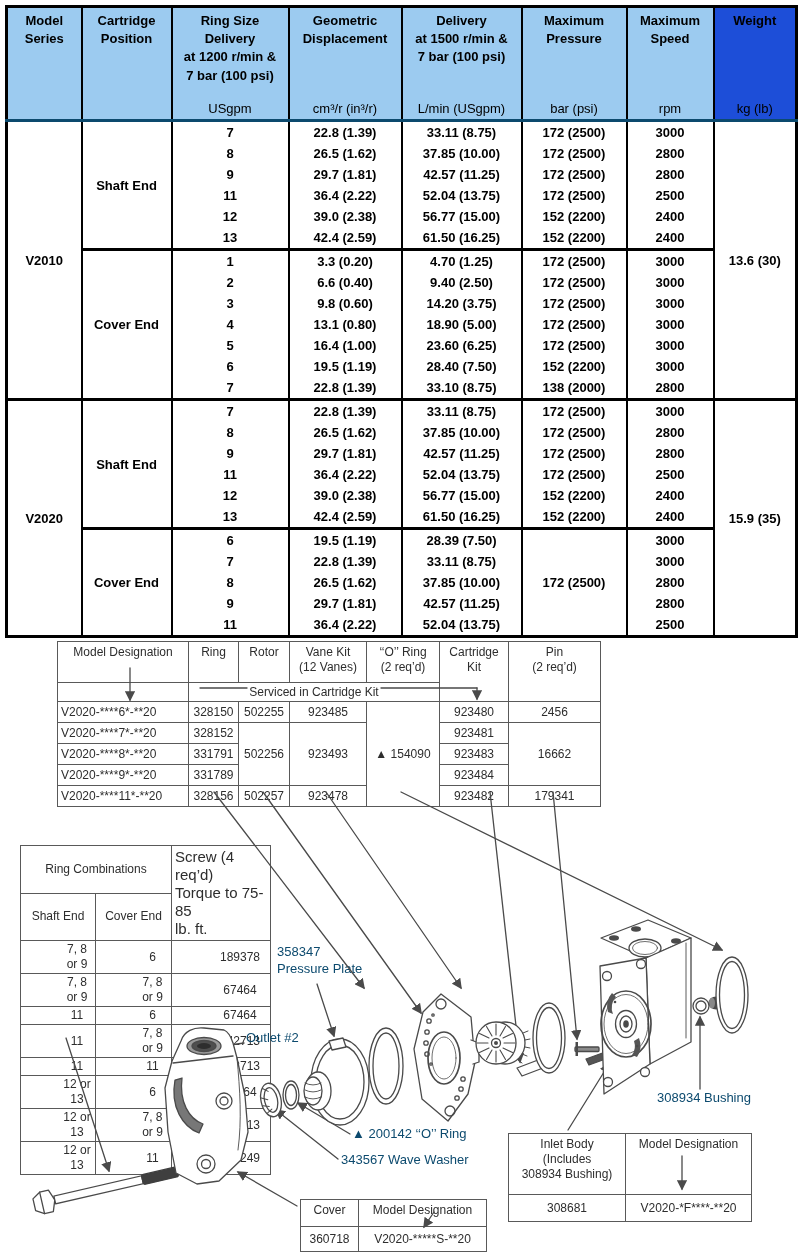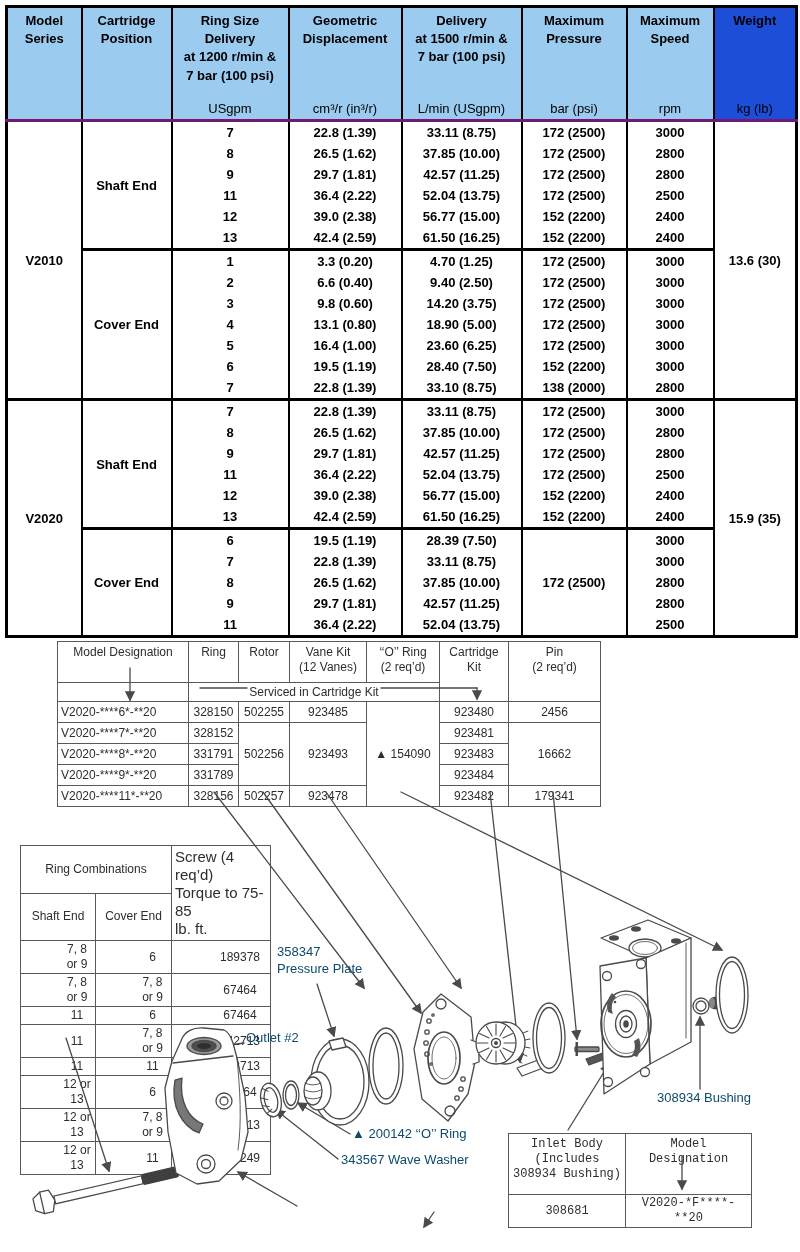--- a/index.html
+++ b/index.html
@@ -2,21 +2,21 @@
 <html><head>
 <meta charset="utf-8">
 <style>
   html,body{margin:0;padding:0;background:#fff;}
   #page{position:relative;width:800px;height:1252px;background:#fff;overflow:hidden;
         font-family:"Liberation Sans",sans-serif;color:#000;}
 
   
   #spec{position:absolute;left:5px;top:5px;width:790px;border-collapse:collapse;
         table-layout:fixed;border:3px solid #000;z-index:3;}
-  #spec th{background:#9CCBF0;border-left:2px solid #000;border-bottom:3px solid #701a75;
+  #spec th{background:#9CCBF0;border-left:2px solid #000;border-bottom:3px solid #0c4a6e;
            padding:0;font-size:13px;font-weight:bold;vertical-align:top;}
   #spec th .hwrap{display:flex;flex-direction:column;justify-content:space-between;
            height:104px;padding:4px 1px 3px;}
   #spec th .t{white-space:pre-line;line-height:1.4;text-align:center;}
   #spec th .u{text-align:center;font-weight:normal;}
   #spec td{border-left:2px solid #000;text-align:center;font-size:13px;font-weight:bold;
            height:21px;padding:0;line-height:1;}
   #spec td.sep{border-top:3px solid #000;}
 
   
@@ -29,21 +29,21 @@
   #cart td{height:18px;}
   #cart td.md{text-align:left;padding-left:3px;}
   #cart td.svc{height:16px;}
   #ring{left:20px;top:845px;width:250px;}
   #ring th{height:19px;}
   #ring th.screw{text-align:left;vertical-align:top;padding:2px 3px;line-height:1.2;font-size:15px;}
   #ring td{height:15px;padding-left:40px;}
   #coverTbl{left:300px;top:1199px;width:186px;}
   #coverTbl th{height:22px;vertical-align:top;padding-top:3px;}
   #coverTbl td{height:22px;}
-  #inletTbl{left:508px;top:1133px;width:243px;font-family:Liberation Mono, monospace;}
+  #inletTbl{left:508px;top:1133px;width:243px;}
   #inletTbl th{height:56px;vertical-align:top;padding-top:3px;}
   #inletTbl td{height:24px;}
 
   
   .lbl{position:absolute;font-size:13px;color:#0c4a6e;white-space:pre-line;line-height:1.28;z-index:4;}
 
   
   #art{position:absolute;left:0;top:0;z-index:6;pointer-events:none;}
 </style>
 </head>
@@ -423,20 +423,36 @@
           <td>142713</td>
         </tr>
         <tr>
           <td>12 or 13</td>
           <td>11</td>
           <td>134249</td>
         </tr>
       </tbody>
   </table>
 
+  <table id="coverTbl" class="g">
+    <colgroup>
+        <col style="width:58px">
+        <col style="width:128px">
+      </colgroup>
+    <tbody>
+        <tr>
+      <th>Cover</th>
+      <th>Model Designation</th>
+    </tr>
+    <tr>
+      <td>360718</td>
+      <td>V2020-*****S-**20</td>
+    </tr>
+  </tbody>
+    </table>
 
   <table id="inletTbl" class="g">
     <colgroup>
         <col style="width:117px">
         <col style="width:126px">
       </colgroup>
     <tbody>
         <tr>
       <th>Inlet Body
 (Includes

